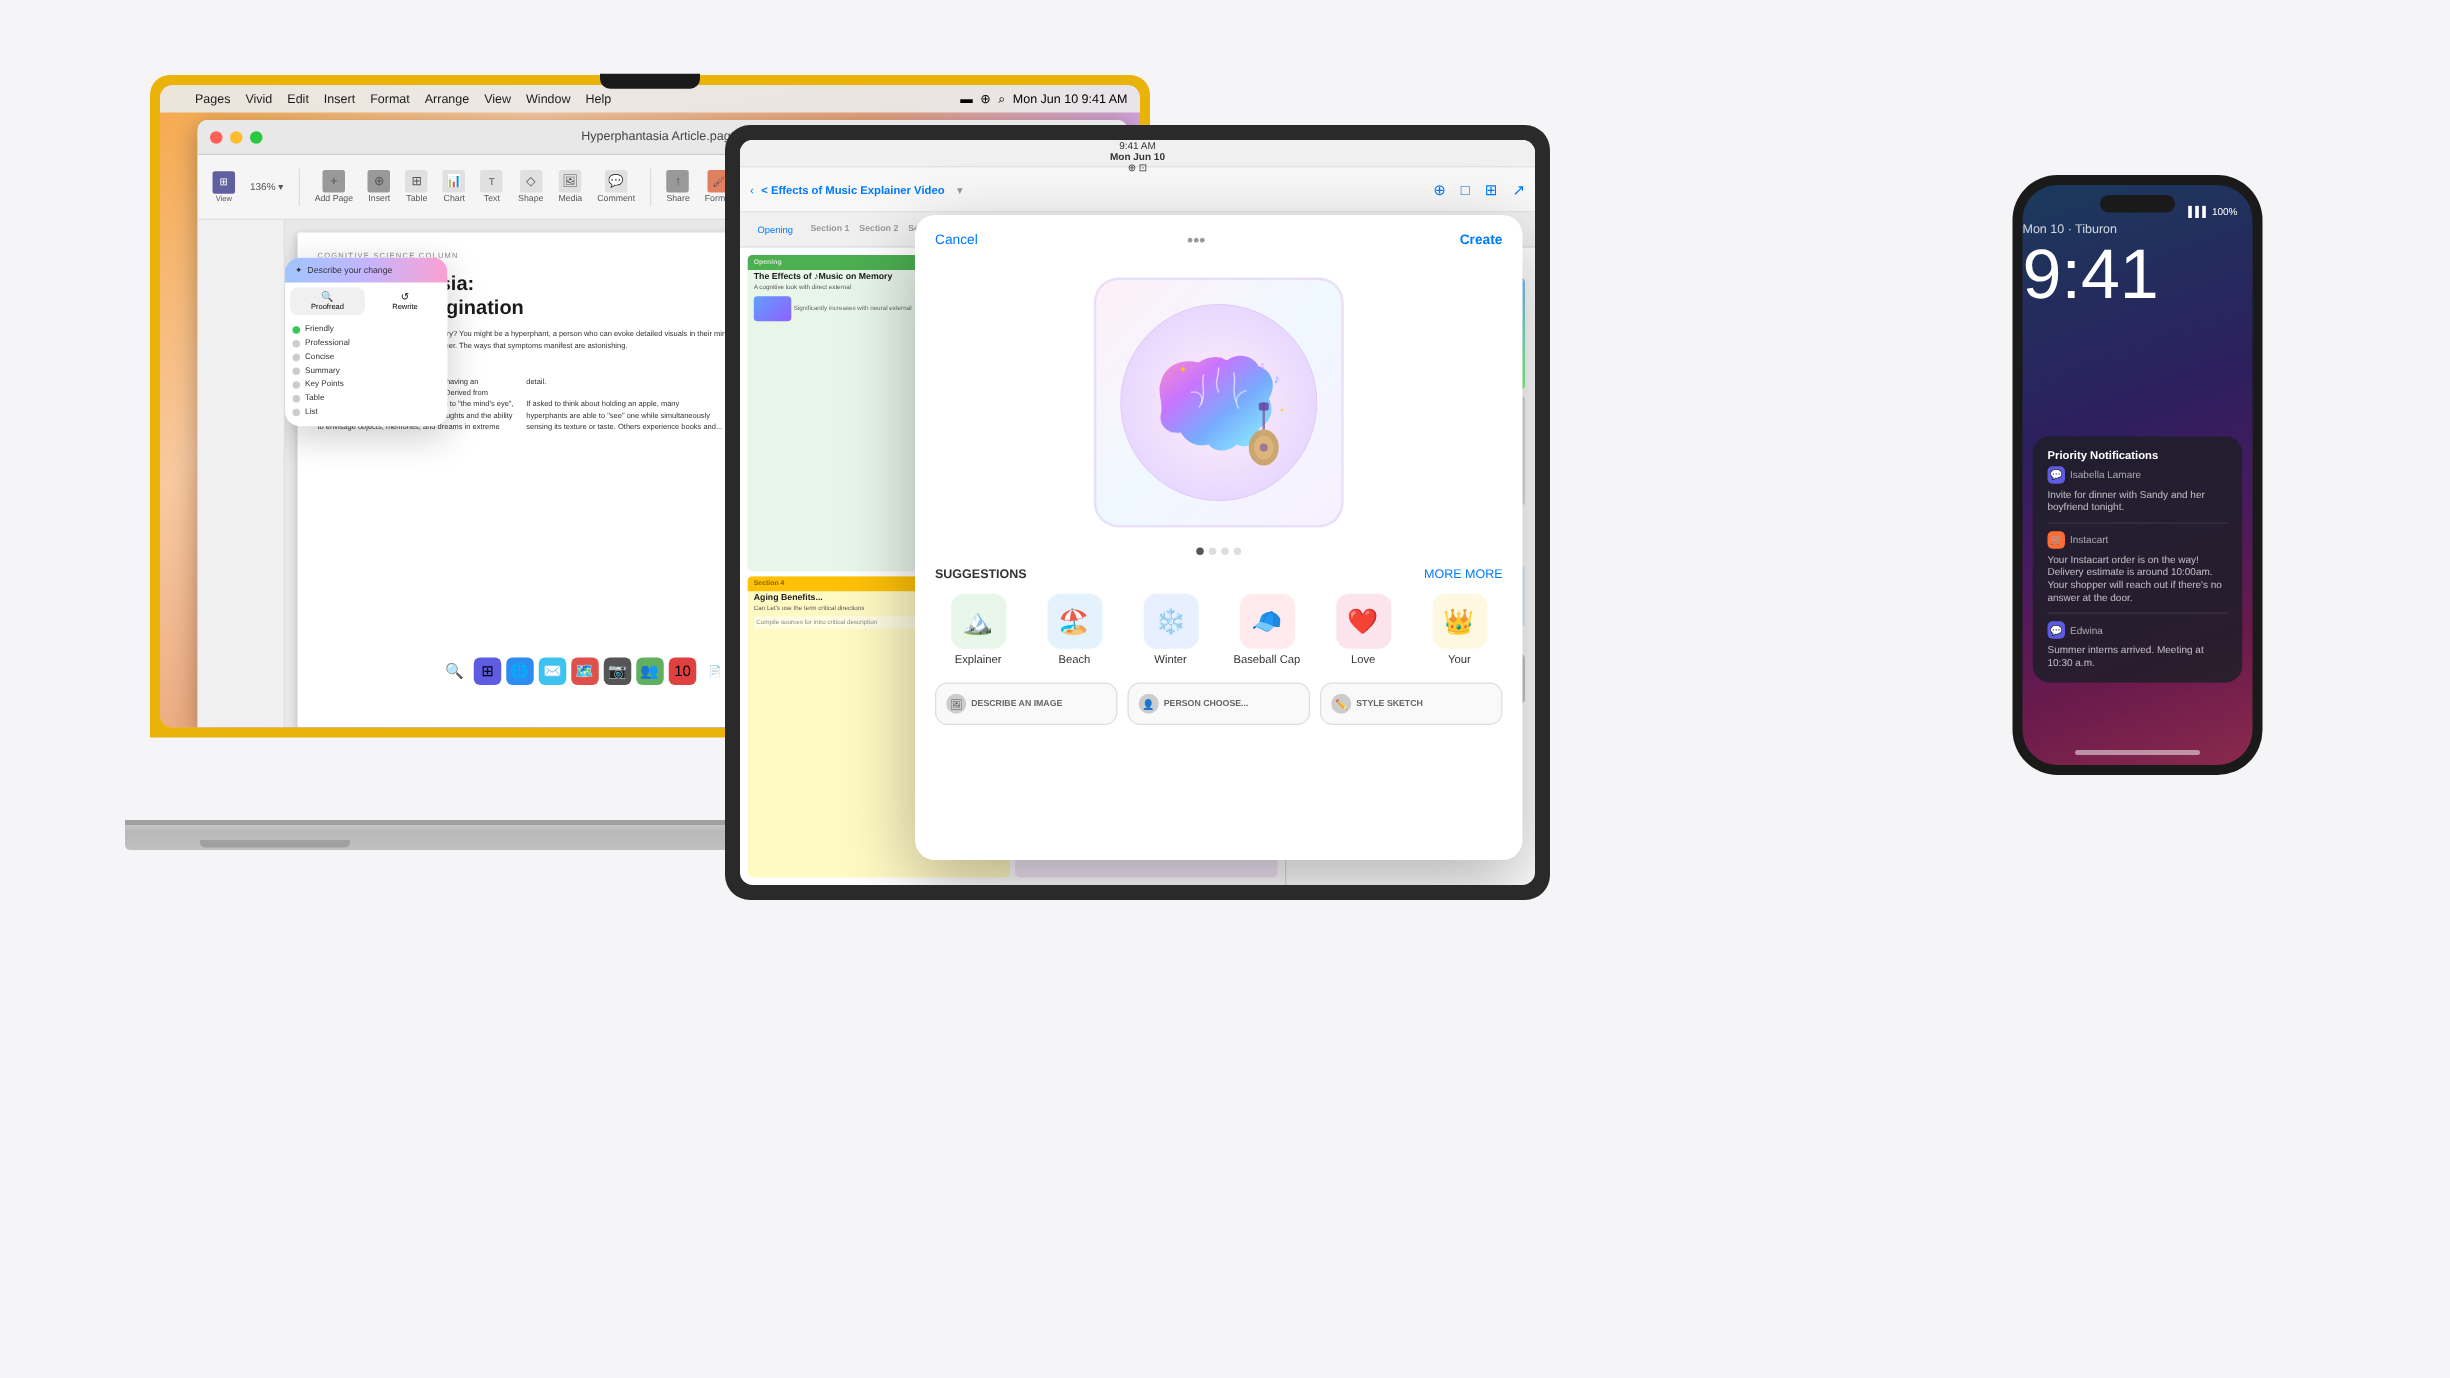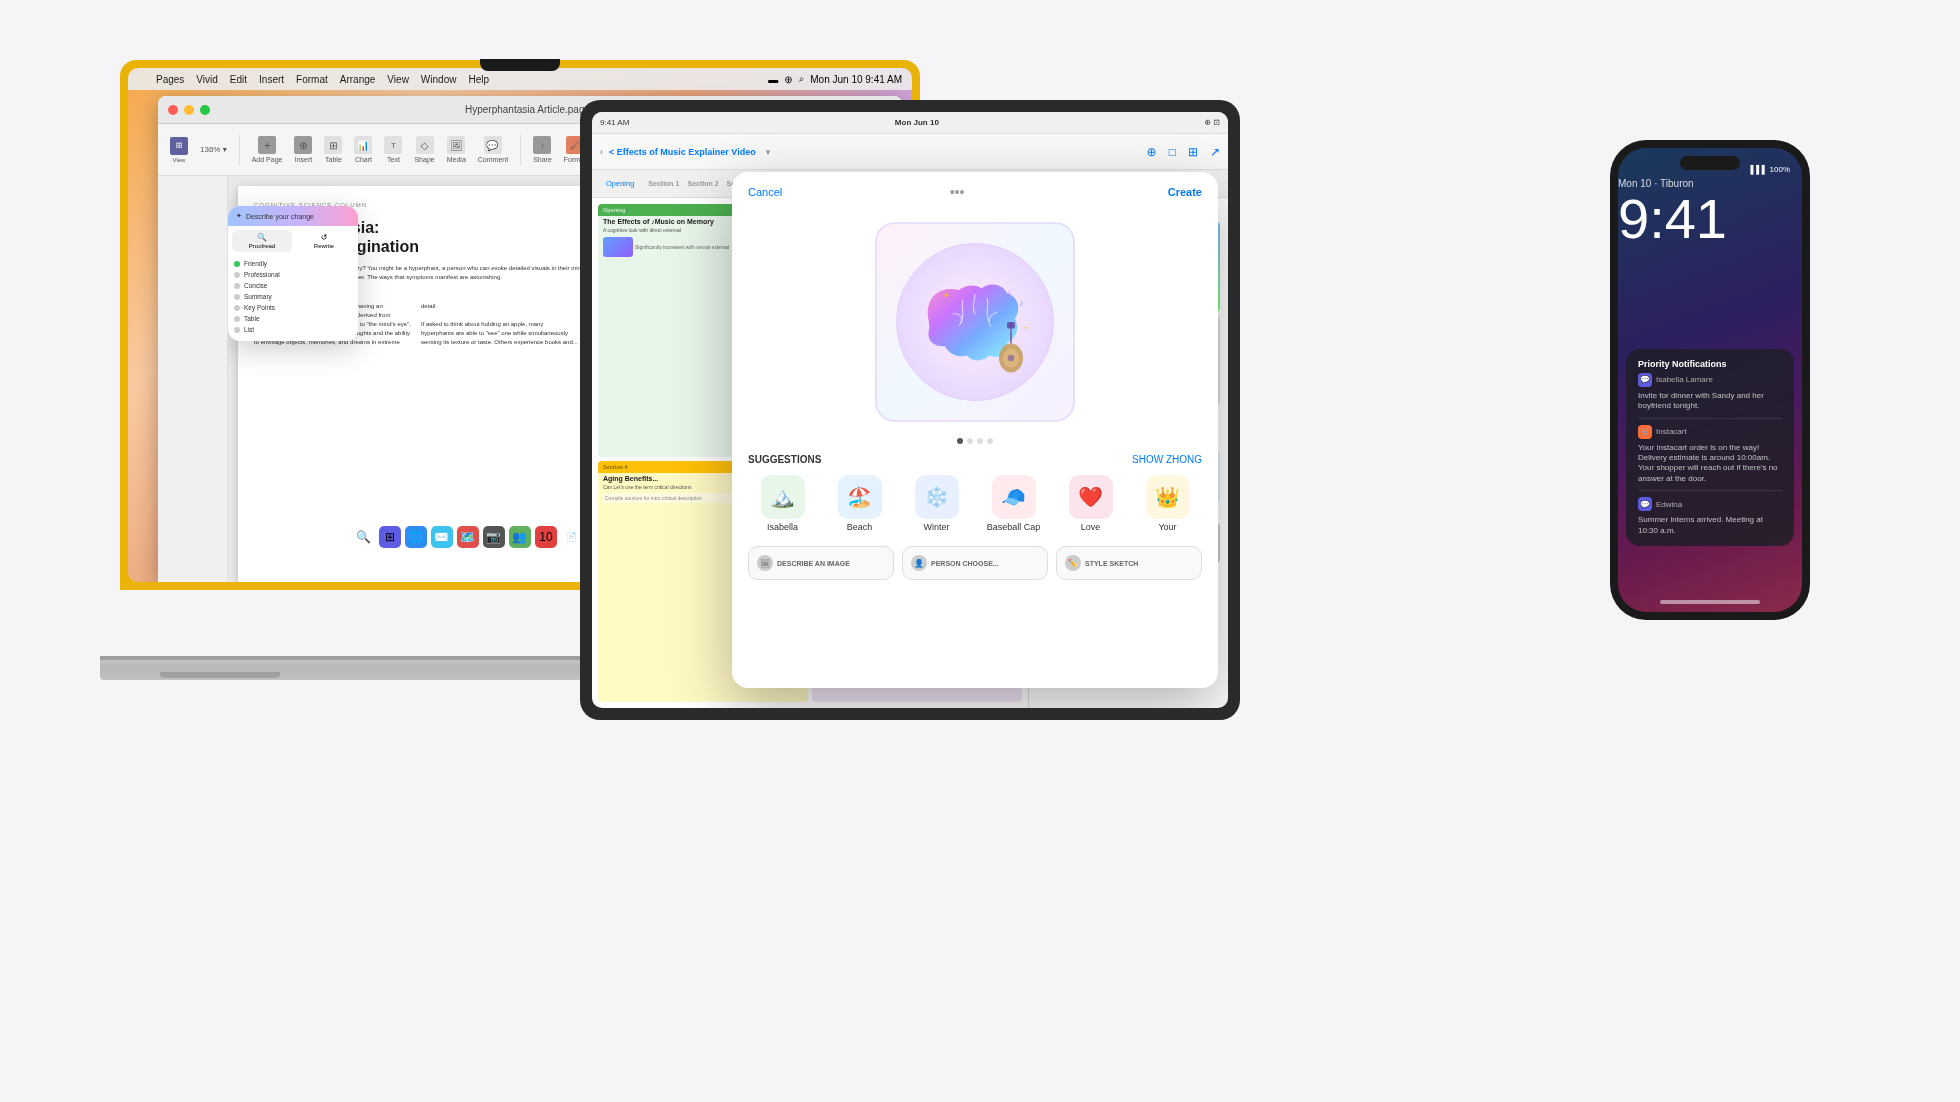--- a/index.html
+++ b/index.html
@@ -490,20 +490,21 @@
 
     .ipad-menubar {
       height: 22px;
       background: #f0f0f0;
       display: flex;
       align-items: center;
       padding: 0 8px;
       font-size: 8px;
       color: #333;
       border-bottom: 1px solid #ddd;
+      flex-direction: column;
     }
 
     .ipad-nav {
       height: 36px;
       background: #f8f8f8;
       display: flex;
       align-items: center;
       padding: 0 8px;
       gap: 6px;
       border-bottom: 1px solid #ddd;
@@ -1295,27 +1296,27 @@
 
           <div class="modal-dots">
             <div class="modal-dot active"></div>
             <div class="modal-dot"></div>
             <div class="modal-dot"></div>
             <div class="modal-dot"></div>
           </div>
 
           <div class="modal-suggestions-header">
             <span class="modal-suggestions-label">SUGGESTIONS</span>
-            <span class="modal-show-more">SHOW ZHONG</span>
+            <span class="modal-show-more">MORE MORE</span>
           </div>
 
           <div class="modal-suggestions-grid">
             <div class="suggestion-item">
               <div class="suggestion-icon" style="background:#e8f5e9;">🏔️</div>
-              <span class="suggestion-label">Isabella</span>
+              <span class="suggestion-label">Explainer</span>
             </div>
             <div class="suggestion-item">
               <div class="suggestion-icon" style="background:#e3f2fd;">🏖️</div>
               <span class="suggestion-label">Beach</span>
             </div>
             <div class="suggestion-item">
               <div class="suggestion-icon" style="background:#e8f0ff;">❄️</div>
               <span class="suggestion-label">Winter</span>
             </div>
             <div class="suggestion-item">

